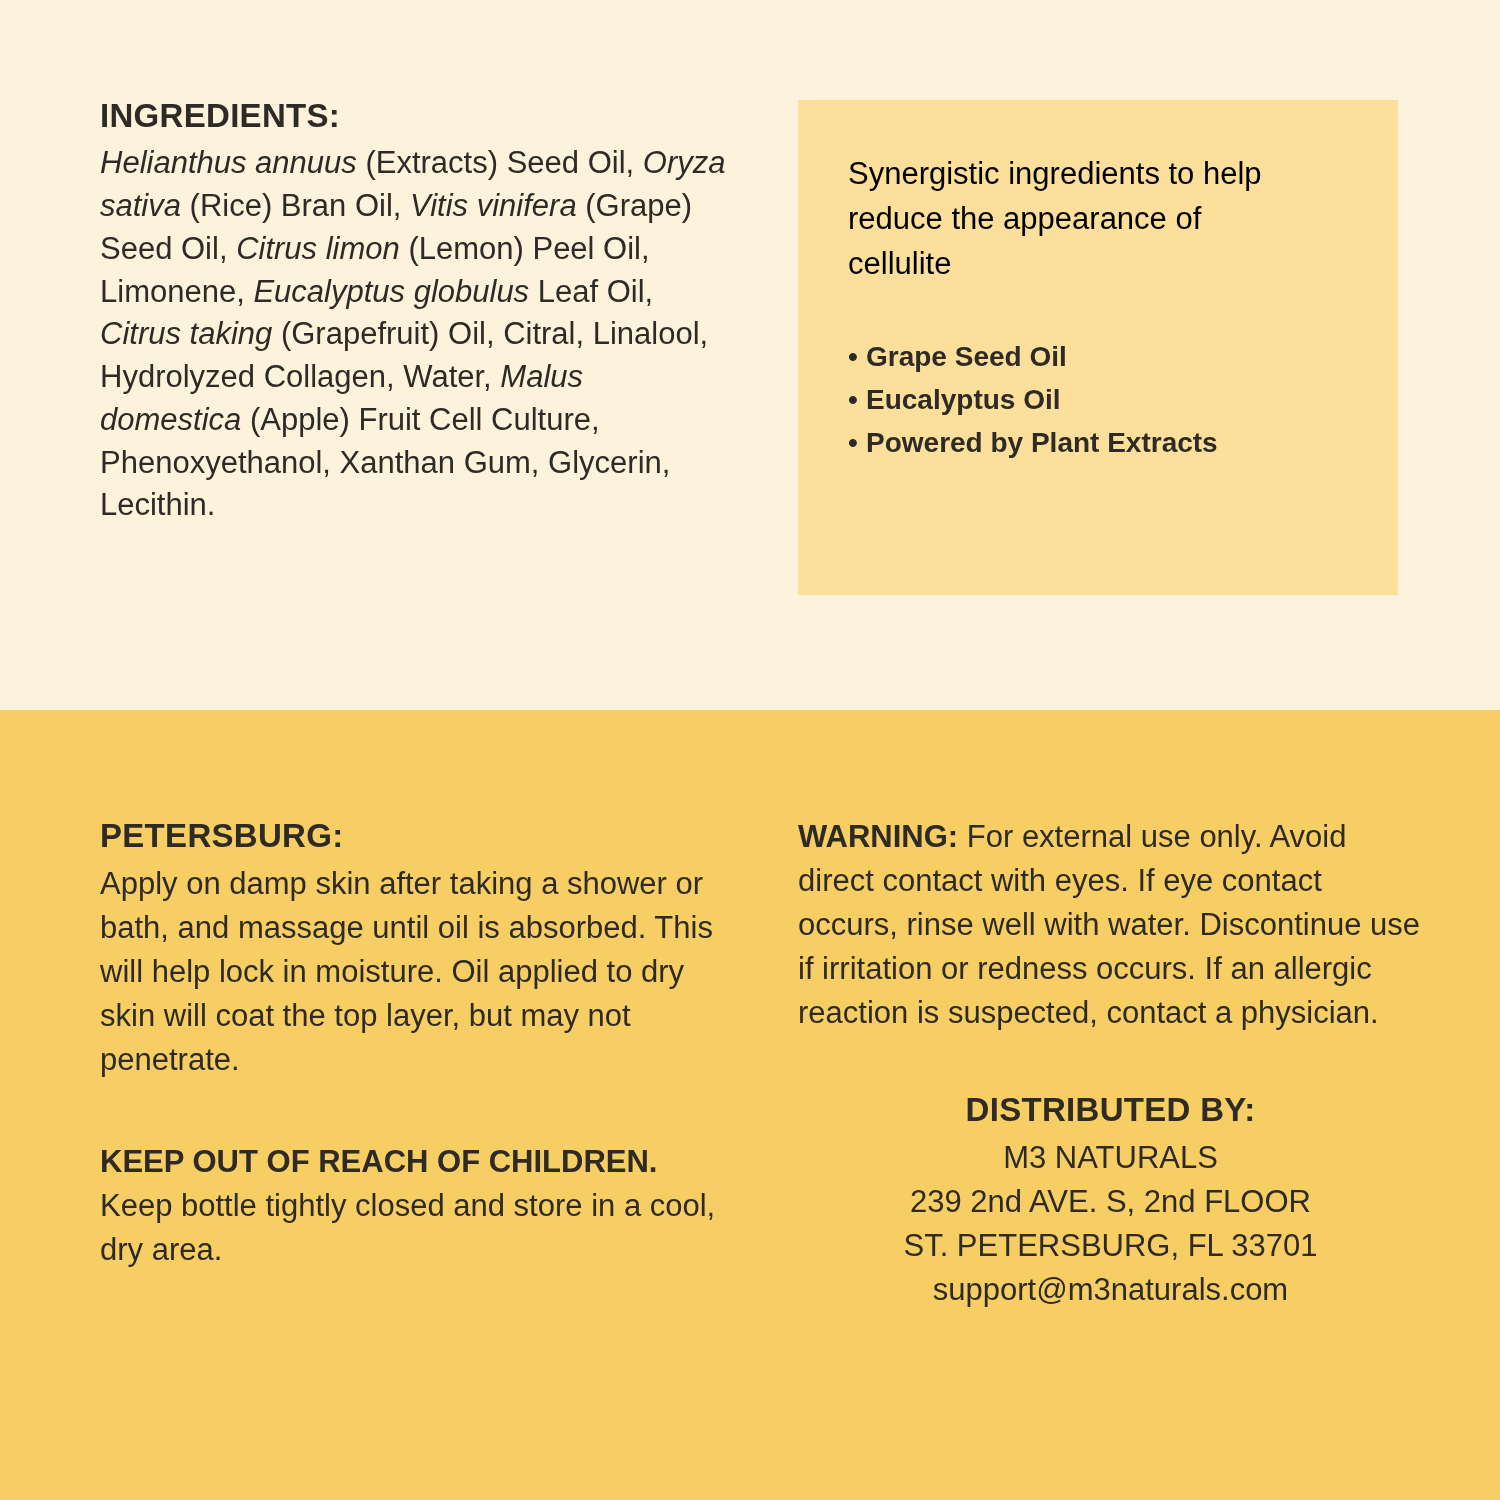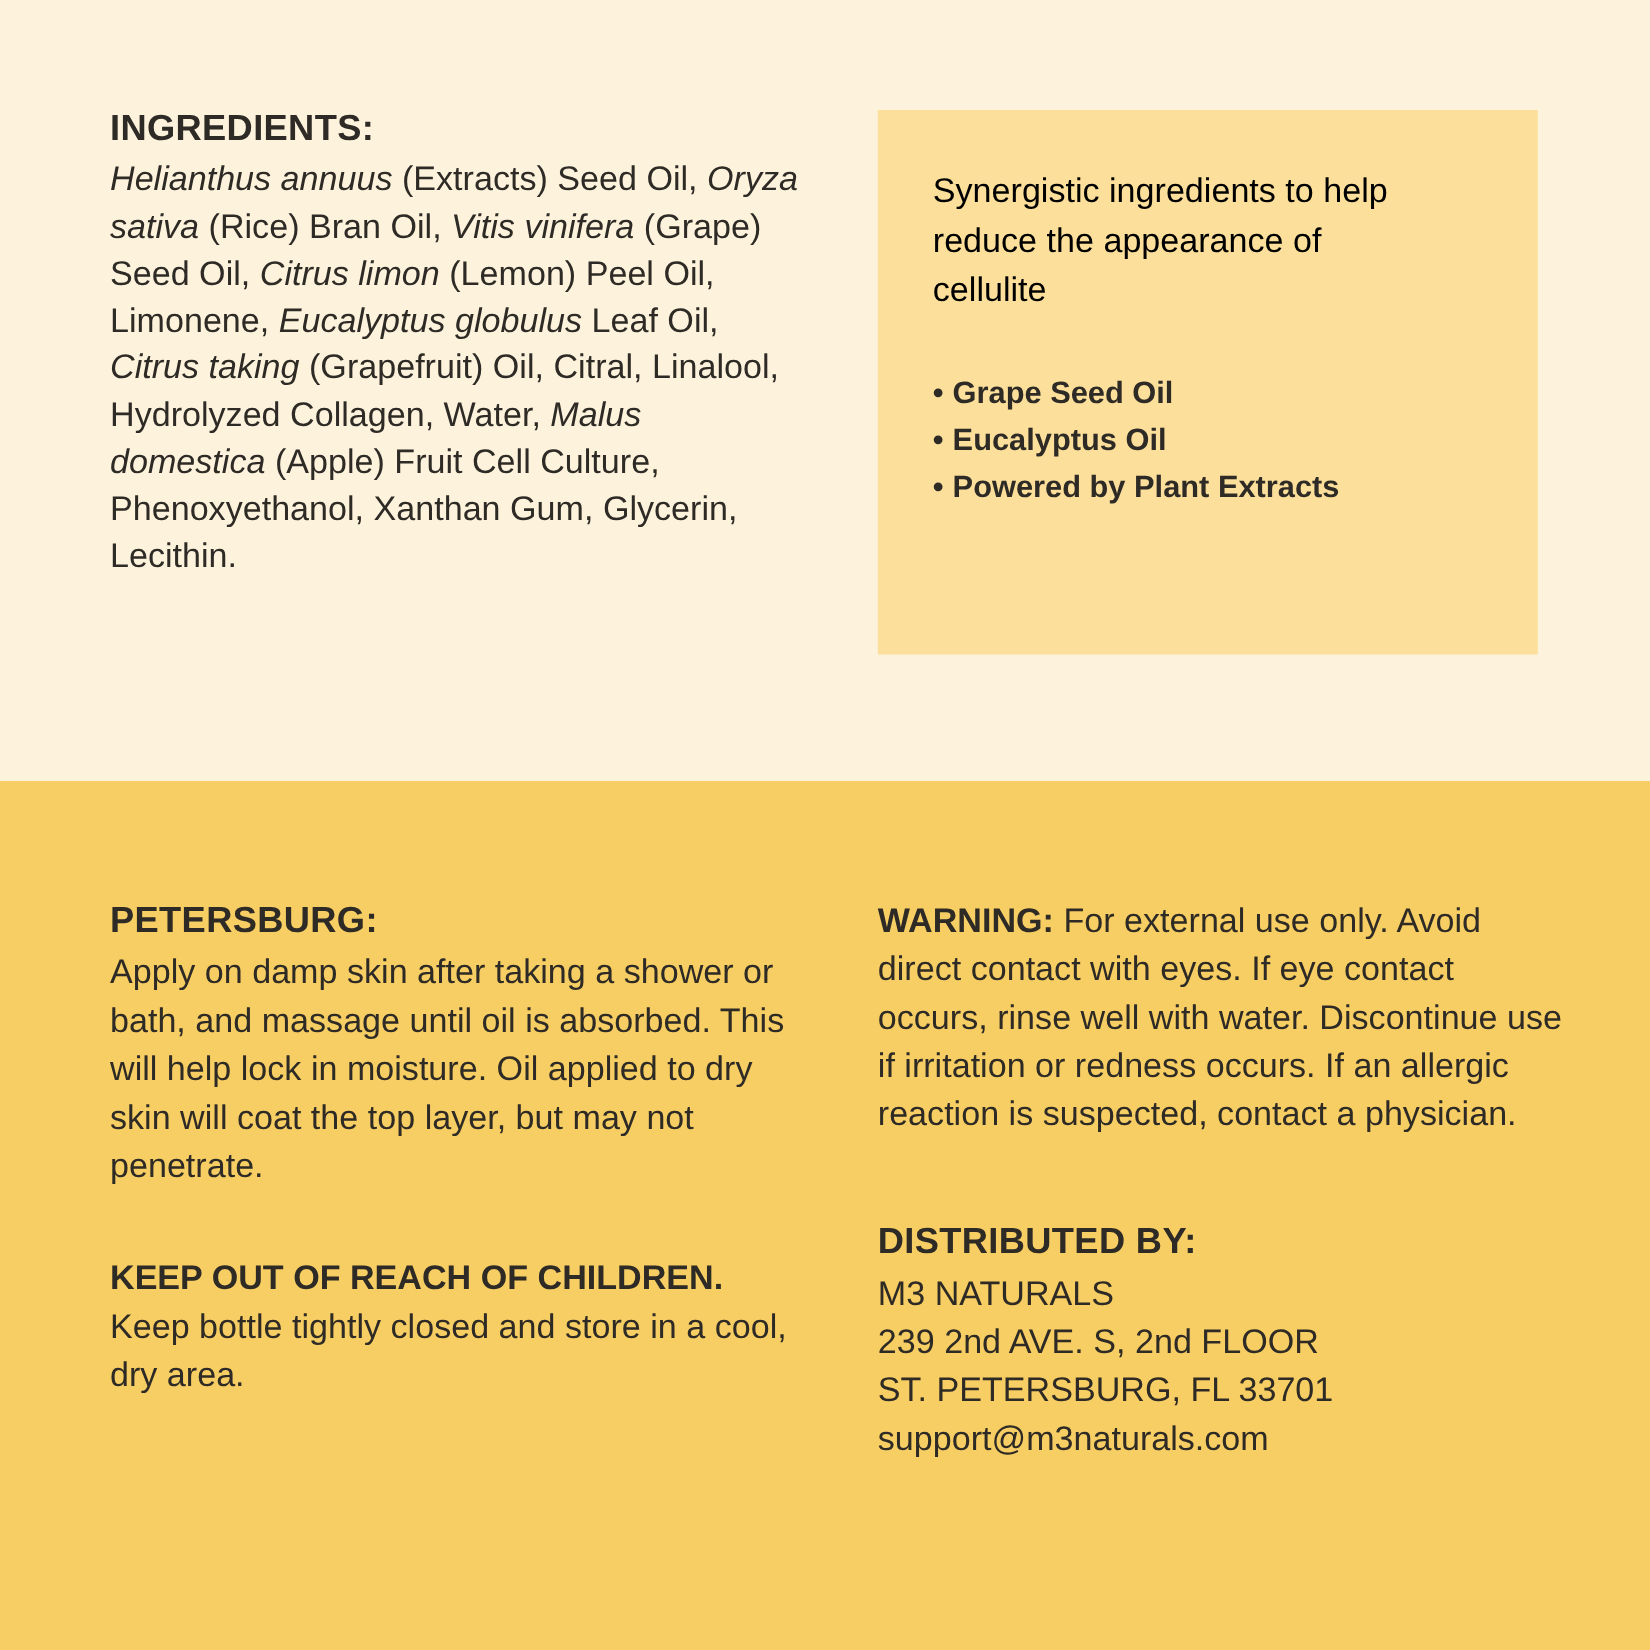--- a/index.html
+++ b/index.html
@@ -112,21 +112,22 @@
     line-height: 1.42;
     margin: 0;
   }
   .block-gap {
     height: 58px;
   }
   .inline-heading {
     font-weight: bold;
   }
   .distributed-block {
-    margin-top: 72px;
+    margin-top: 54px;
+    text-align: center;
   }
   .distributed-lines {
     font-size: 31px;
     line-height: 1.42;
     margin: 0;
   }
 </style>
 </head>
 <body>
 

